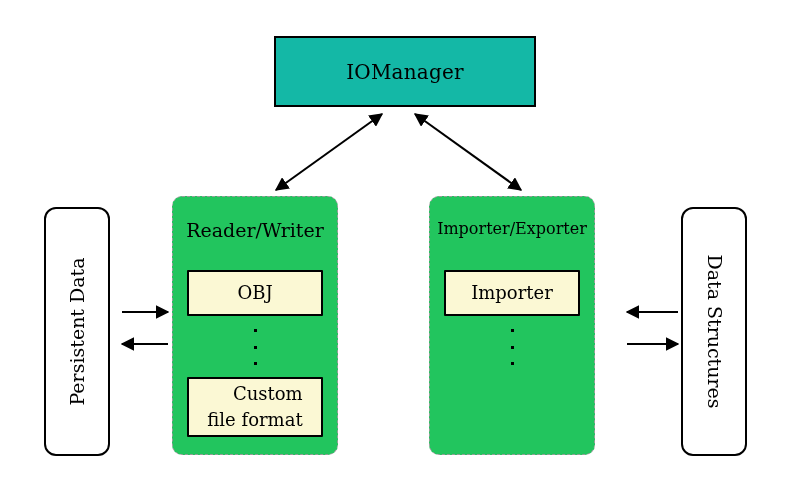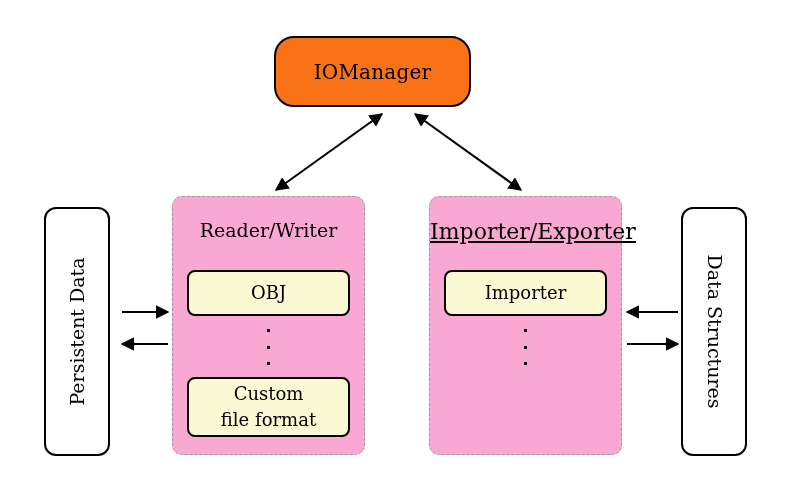--- a/index.html
+++ b/index.html
@@ -24,25 +24,25 @@
     align-items: center;
     justify-content: center;
     text-align: center;
     color: #000000;
   }
 
   
   .manager {
     left: 274px;
     top: 36px;
-    width: 197px;
+    width: 262px;
     height: 71px;
     border: 2.5px solid #000000;
-    border-radius: 20px;
-    background: #f97316;
+    border-radius: 0;
+    background: #14b8a6;
     font-size: 20px;
     letter-spacing: 0.2px;
   }
 
   
   .sidebox {
     top: 207px;
     width: 66px;
     height: 249px;
     border: 2.5px solid #000000;
@@ -58,61 +58,61 @@
     font-size: 19px;
     line-height: 1;
   }
   .vtext.up   { transform: rotate(-90deg); }
   .vtext.down { transform: rotate(90deg); }
 
   
   .group {
     position: absolute;
     top: 196px;
-    width: 193px;
+    width: 166px;
     height: 259px;
     box-sizing: border-box;
-    background: #f9a8d4;
+    background: #22c55e;
     border: 1.5px dashed #9a9a9a;
     border-radius: 10px;
   }
   .group.left  { left: 172px; }
   .group.right { left: 429px; }
 
   .group-title {
     position: absolute;
     left: 0;
     right: 0;
     top: 22px;
     text-align: center;
     font-size: 19px;
     color: #000000;
     white-space: nowrap;
   }
-  .group.right .group-title { font-size: 22px; text-decoration: underline; }
+  .group.right .group-title { font-size: 16px; }
 
   
   .leaf {
     position: absolute;
     left: 14px;
     right: 14px;
     box-sizing: border-box;
     display: flex;
     align-items: center;
     justify-content: center;
     text-align: center;
     background: #fbf8d4;
     border: 2.5px solid #000000;
-    border-radius: 8px;
+    border-radius: 1px;
     font-size: 18px;
     color: #000000;
     line-height: 1.45;
   }
   .leaf.first  { top: 73px;  height: 46px; }
-  .leaf.second { top: 180px; height: 60px; }
+  .leaf.second { top: 180px; height: 60px; text-align: right; }
 
   
   .vdots {
     position: absolute;
     left: 0;
     right: 0;
     top: 128px;
     height: 44px;
     display: flex;
     flex-direction: column;

